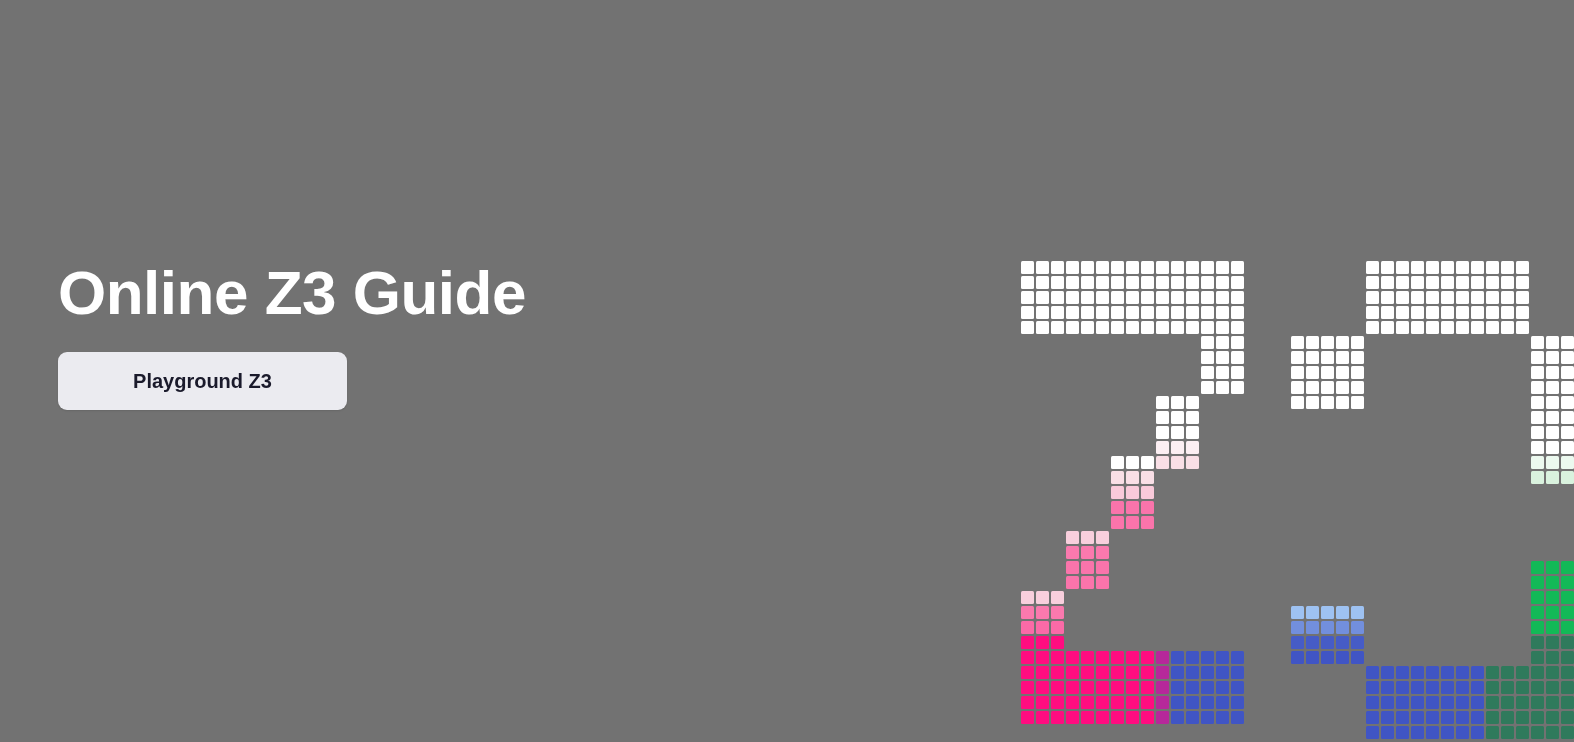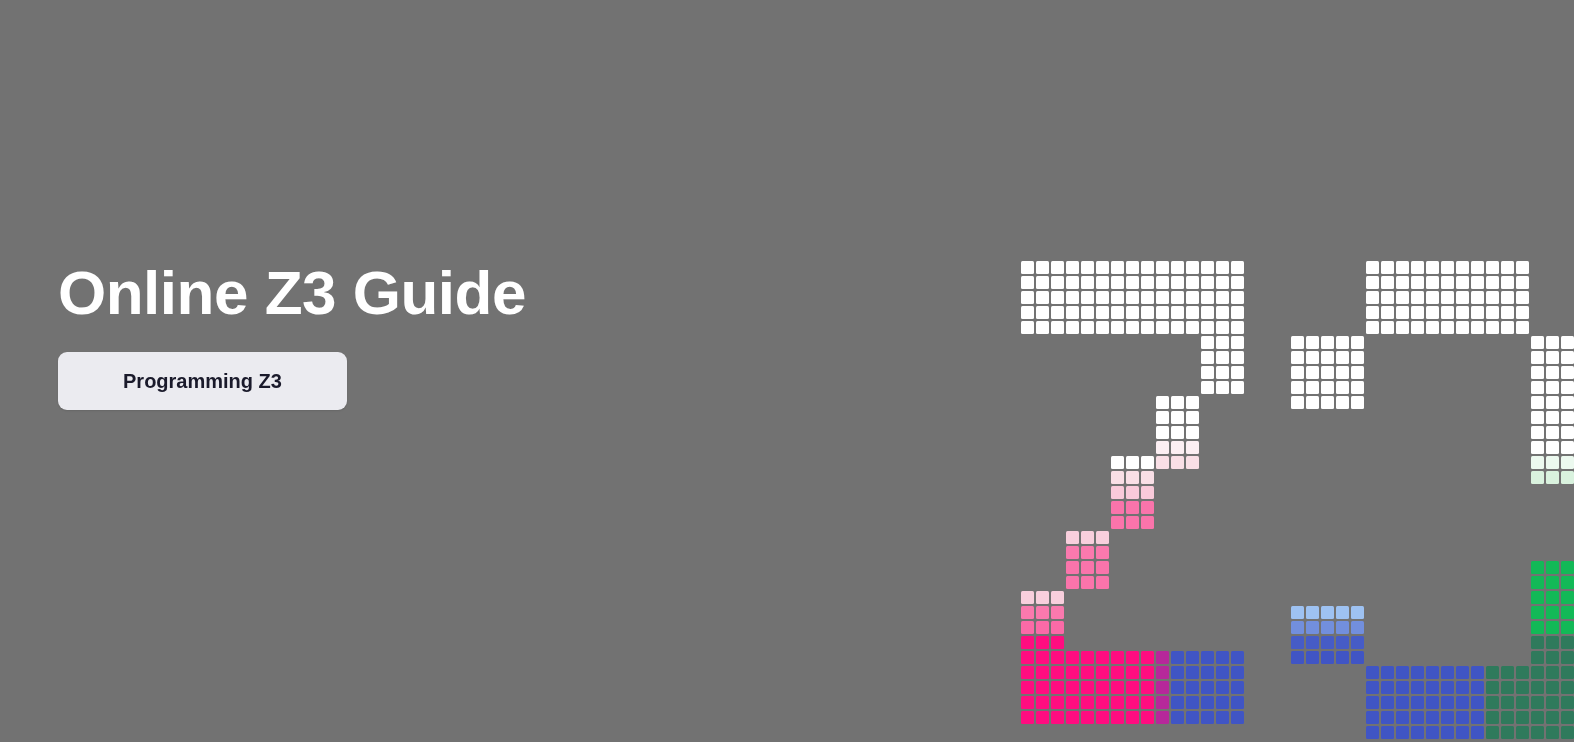--- a/index.html
+++ b/index.html
@@ -54,21 +54,21 @@
   }
 </style>
 </head>
 <body>
 
 <div class="page">
 
   <div class="hero">
     <div class="hero-title">Online Z3 Guide</div>
     <div class="btn-row">
-      <button class="hero-btn" id="btn-1">Programming Z3</button>
+      <button class="hero-btn" id="btn-1">Playground Z3</button>
     </div>
   </div>
 
   <div class="logo" id="logo">
       <div class="glyph" style="left: 0px;">
         <div class="cell" style="left: 0px; top: 0px; background: rgb(255, 255, 255);"></div>
         <div class="cell" style="left: 15px; top: 0px; background: rgb(255, 255, 255);"></div>
         <div class="cell" style="left: 30px; top: 0px; background: rgb(255, 255, 255);"></div>
         <div class="cell" style="left: 45px; top: 0px; background: rgb(255, 255, 255);"></div>
         <div class="cell" style="left: 60px; top: 0px; background: rgb(255, 255, 255);"></div>

